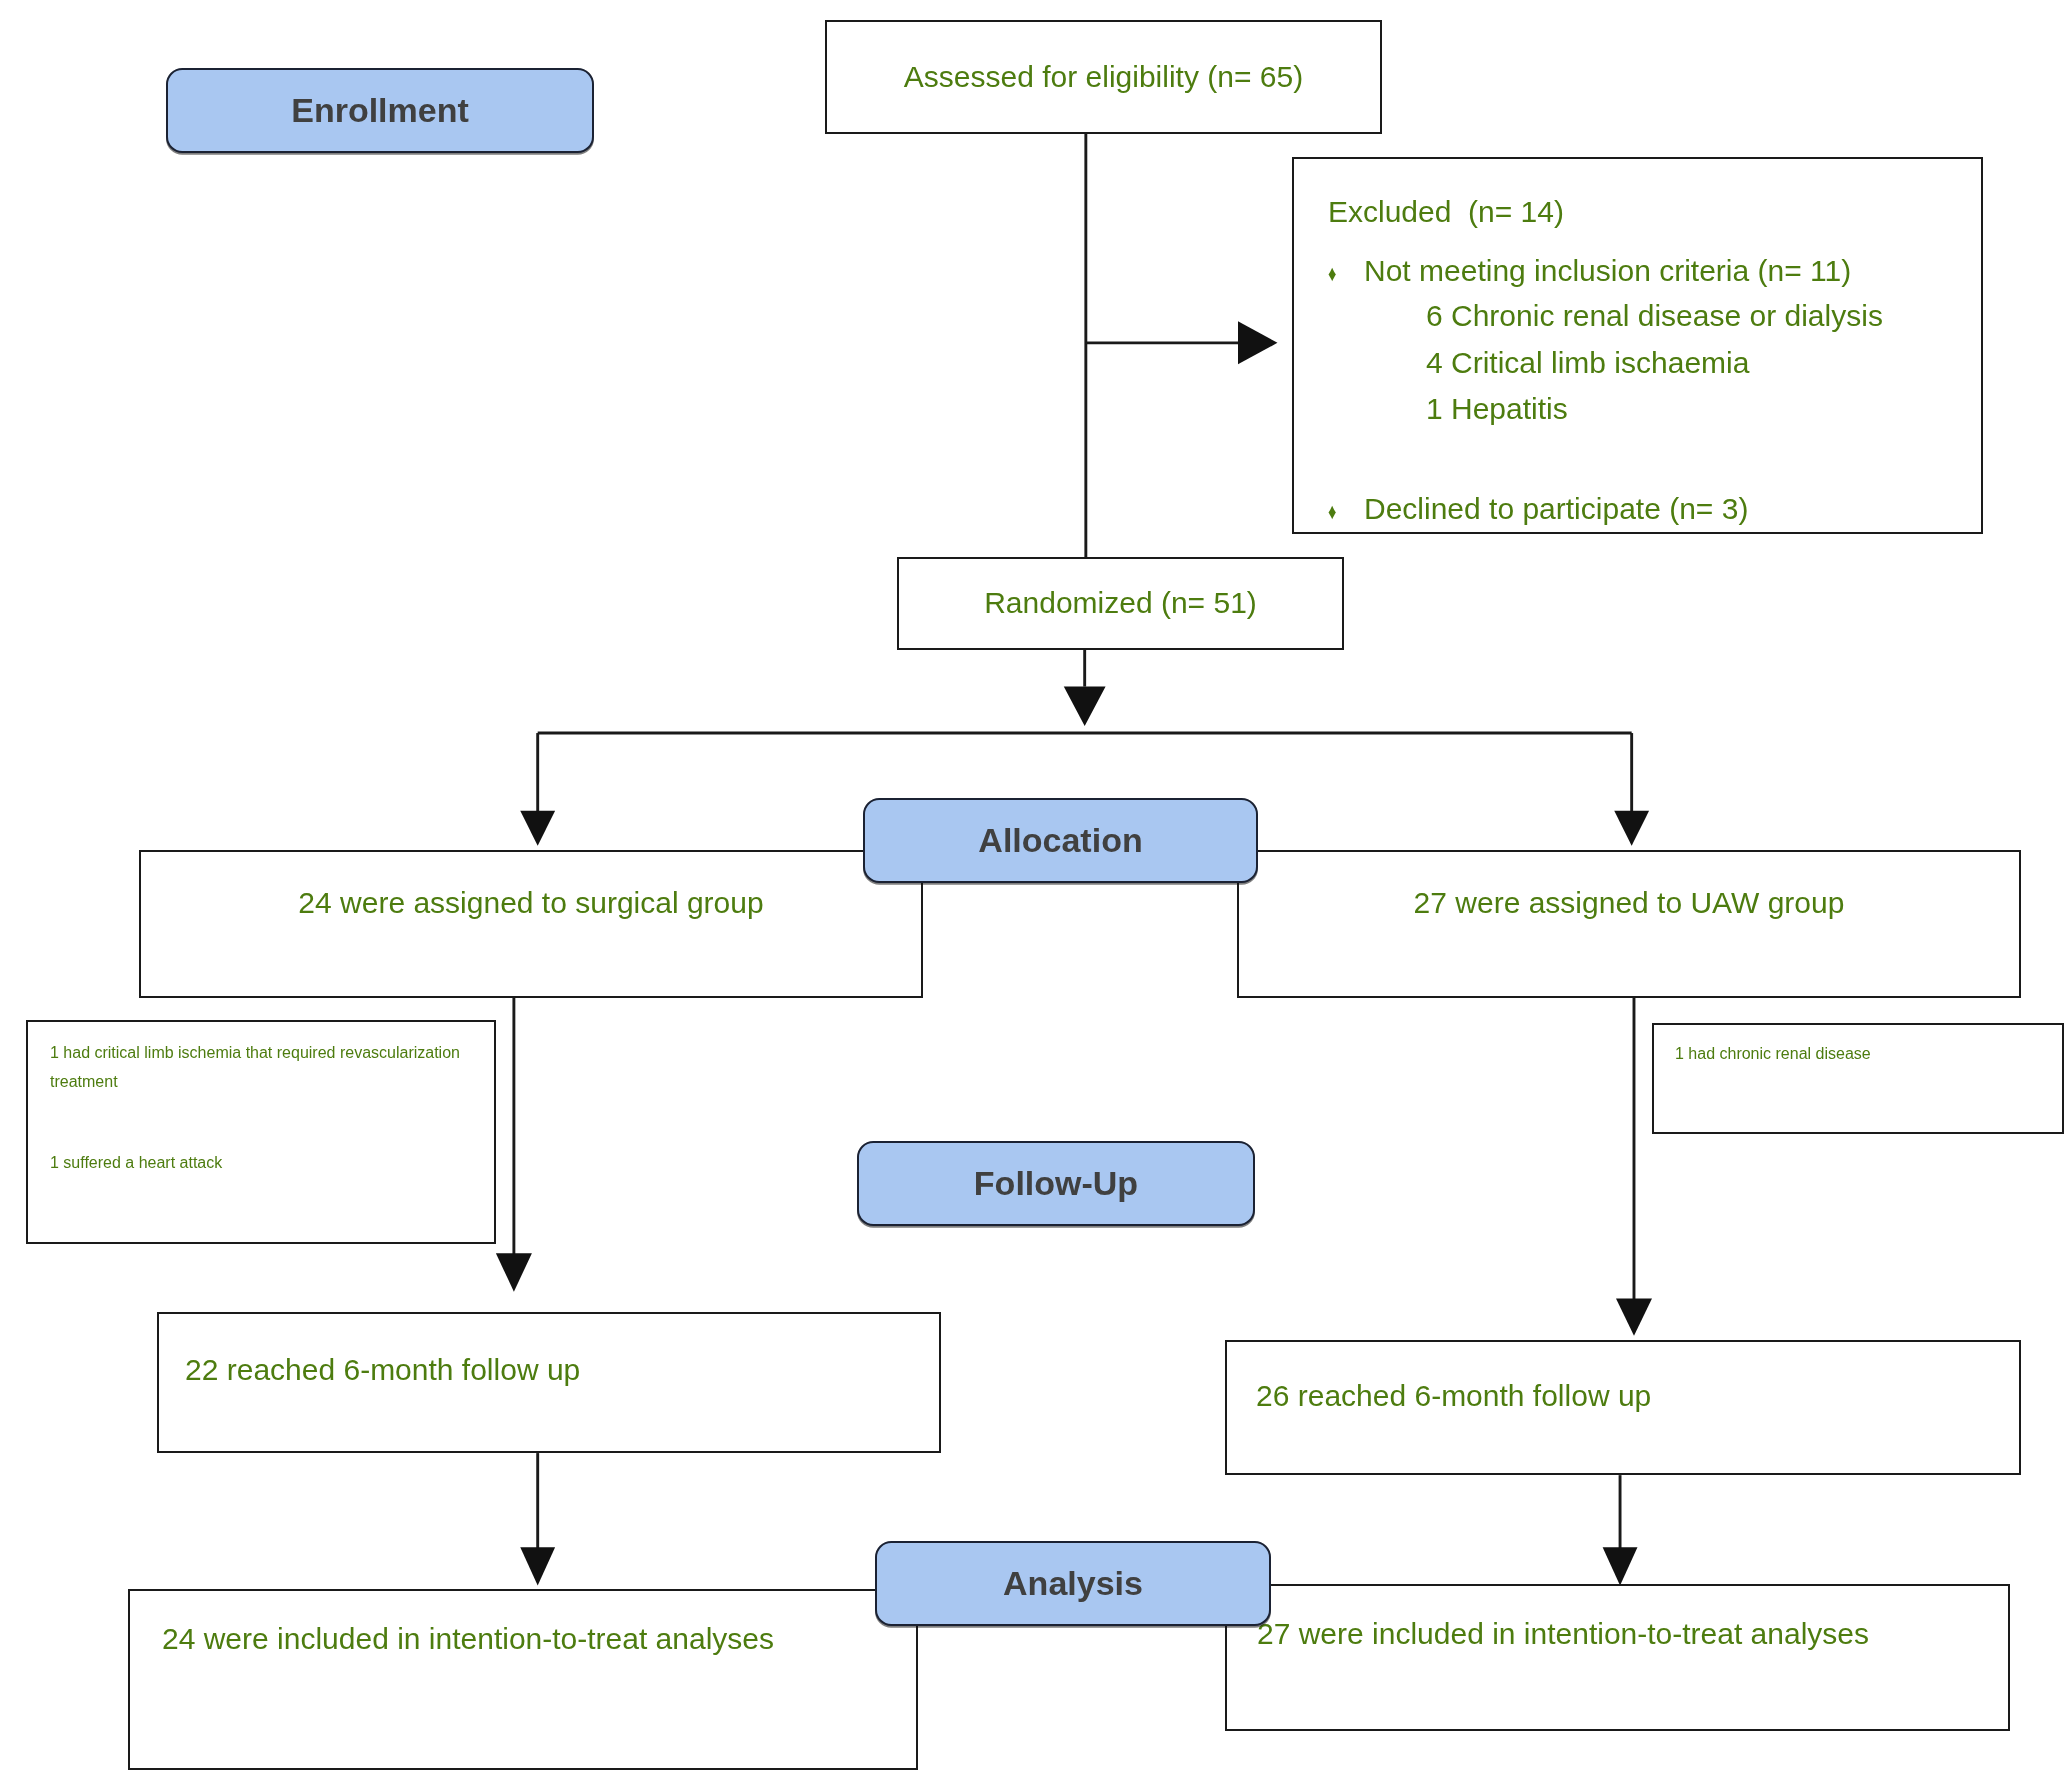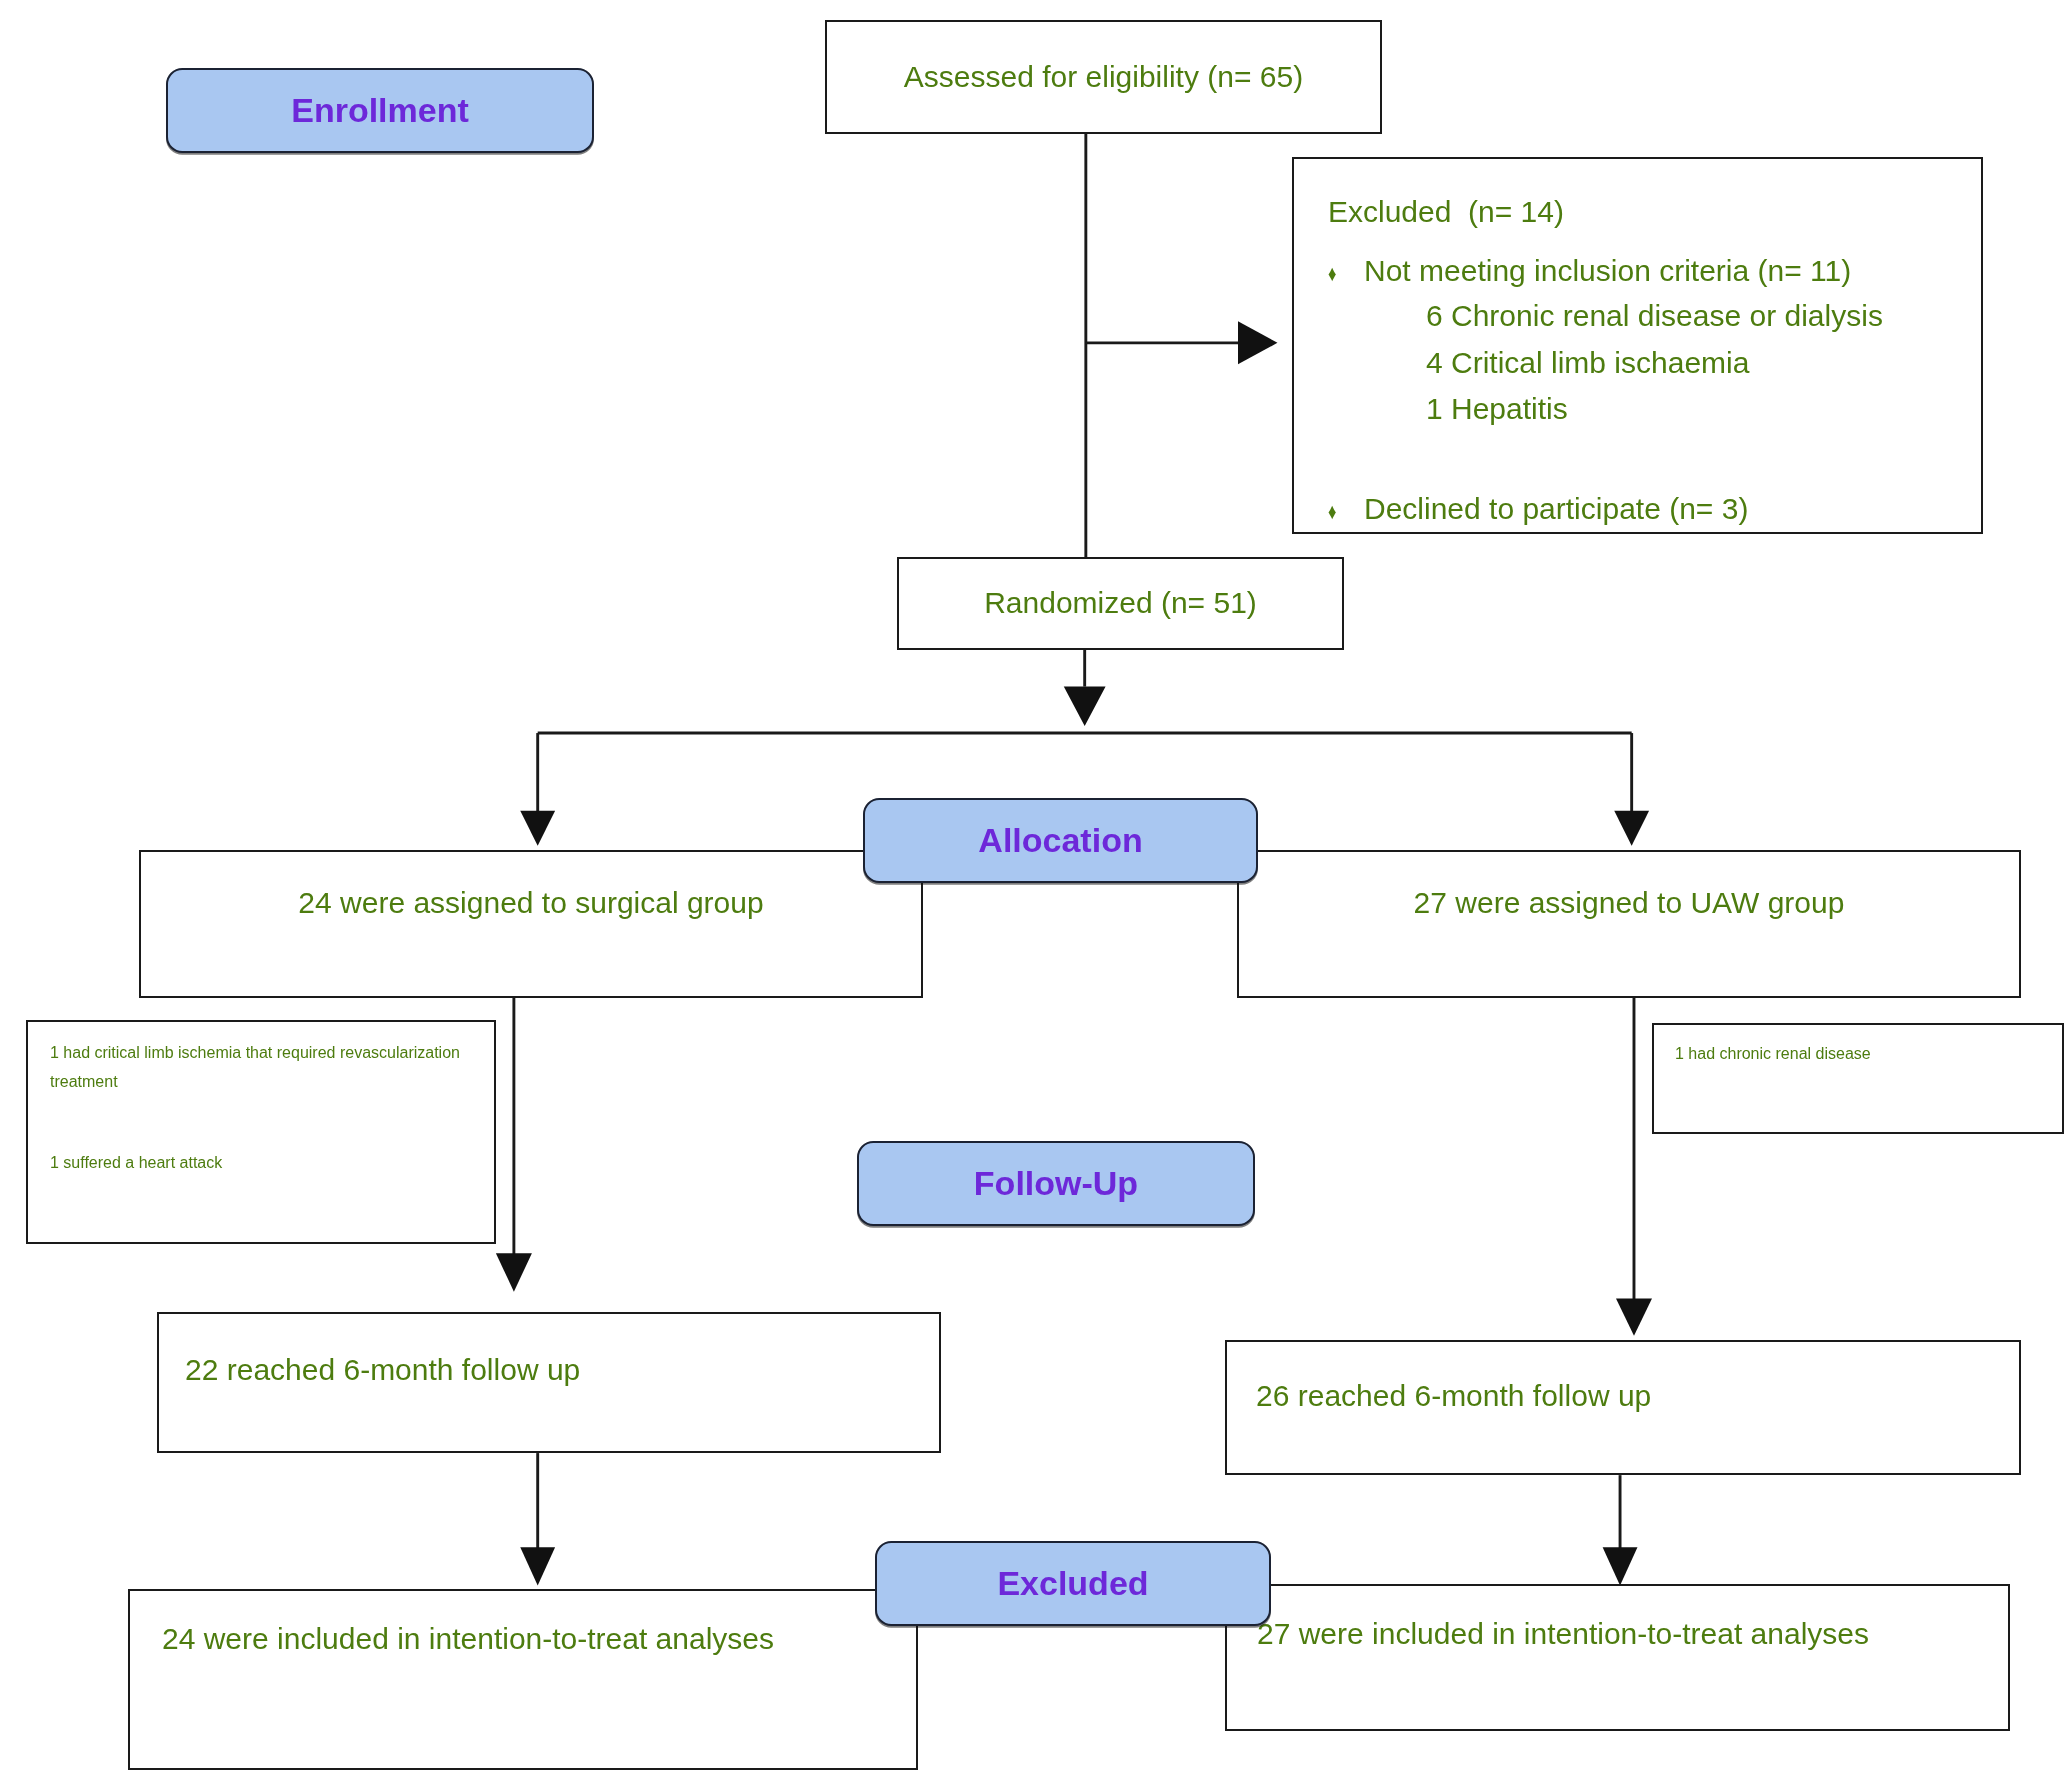--- a/index.html
+++ b/index.html
@@ -49,21 +49,21 @@
   
   .badge {
     position: absolute;
     background: #a9c7f1;
     border: 2.3px solid #1b2233;
     border-radius: 16.3px;
     box-sizing: border-box;
     display: flex;
     align-items: center;
     justify-content: center;
-    color: #6d28d9;
+    color: #404040;
     font-size: 34px;
     font-weight: bold;
     z-index: 3;
     box-shadow: 0 1.7px 0 rgba(20,20,20,0.55);
   }
   
   .exc-title {
     white-space: pre-wrap;
     margin: 0 0 14px 0;
     line-height: 1.5;
@@ -129,21 +129,21 @@
   <div class="badge" style="left:166px; top:68px; width:428px; height:85px;">
     <span>Enrollment</span>
   </div>
   <div class="badge" style="left:863px; top:798px; width:395px; height:85px; z-index:3;">
     <span>Allocation</span>
   </div>
   <div class="badge" style="left:857px; top:1141px; width:398px; height:85px;">
     <span>Follow-Up</span>
   </div>
   <div class="badge" style="left:875px; top:1541px; width:396px; height:85px;">
-    <span>Excluded</span>
+    <span>Analysis</span>
   </div>
 
   <div class="fbox thick center-both" style="left:825px; top:20.3px; width:557px; height:114px;">
     <span>Assessed for eligibility (n= 65)</span>
   </div>
 
   <div class="fbox thick" style="left:1292px; top:157px; width:691px; height:377px; padding:30px 23px 17px 34px; font-size:30px;">
     <div class="exc-title">Excluded  (n= 14)</div>
     <div class="bullet-row">
       <span class="bullet-glyph">♦</span>

